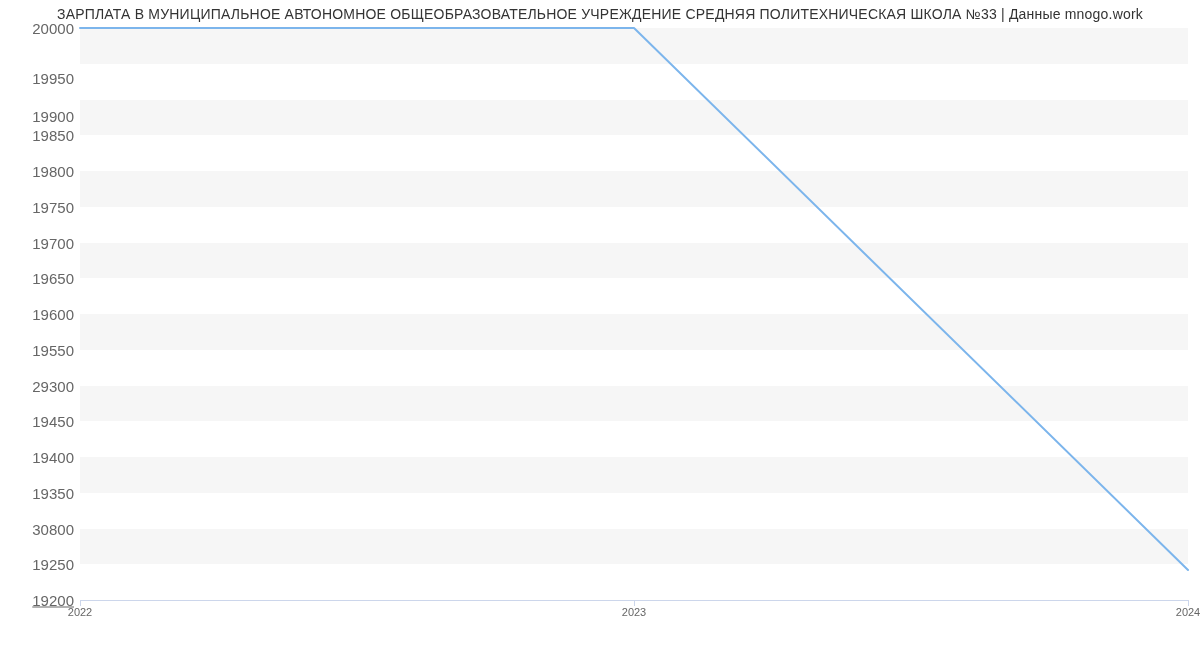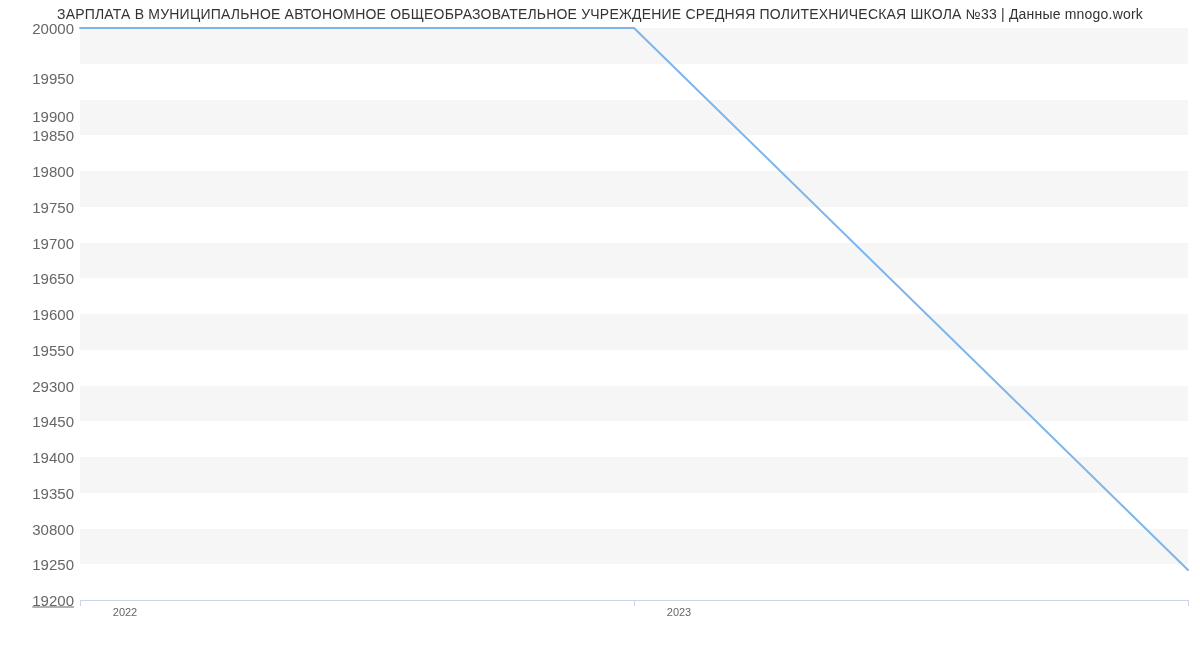--- a/index.html
+++ b/index.html
@@ -47,21 +47,20 @@
     font-size: 15px;
     color: #666666;
     transform: translateY(-50%);
   }
   .x-tick-label {
     position: absolute;
     top: 606px;
     font-size: 11px;
     color: #666666;
     transform: translateX(-50%);
-    margin-left: 45px;
   }
   .x-tick-mark {
     position: absolute;
     top: 600px;
     width: 1px;
     height: 6px;
     background: #ccd6eb;
   }
   svg.line-layer {
     position: absolute;

